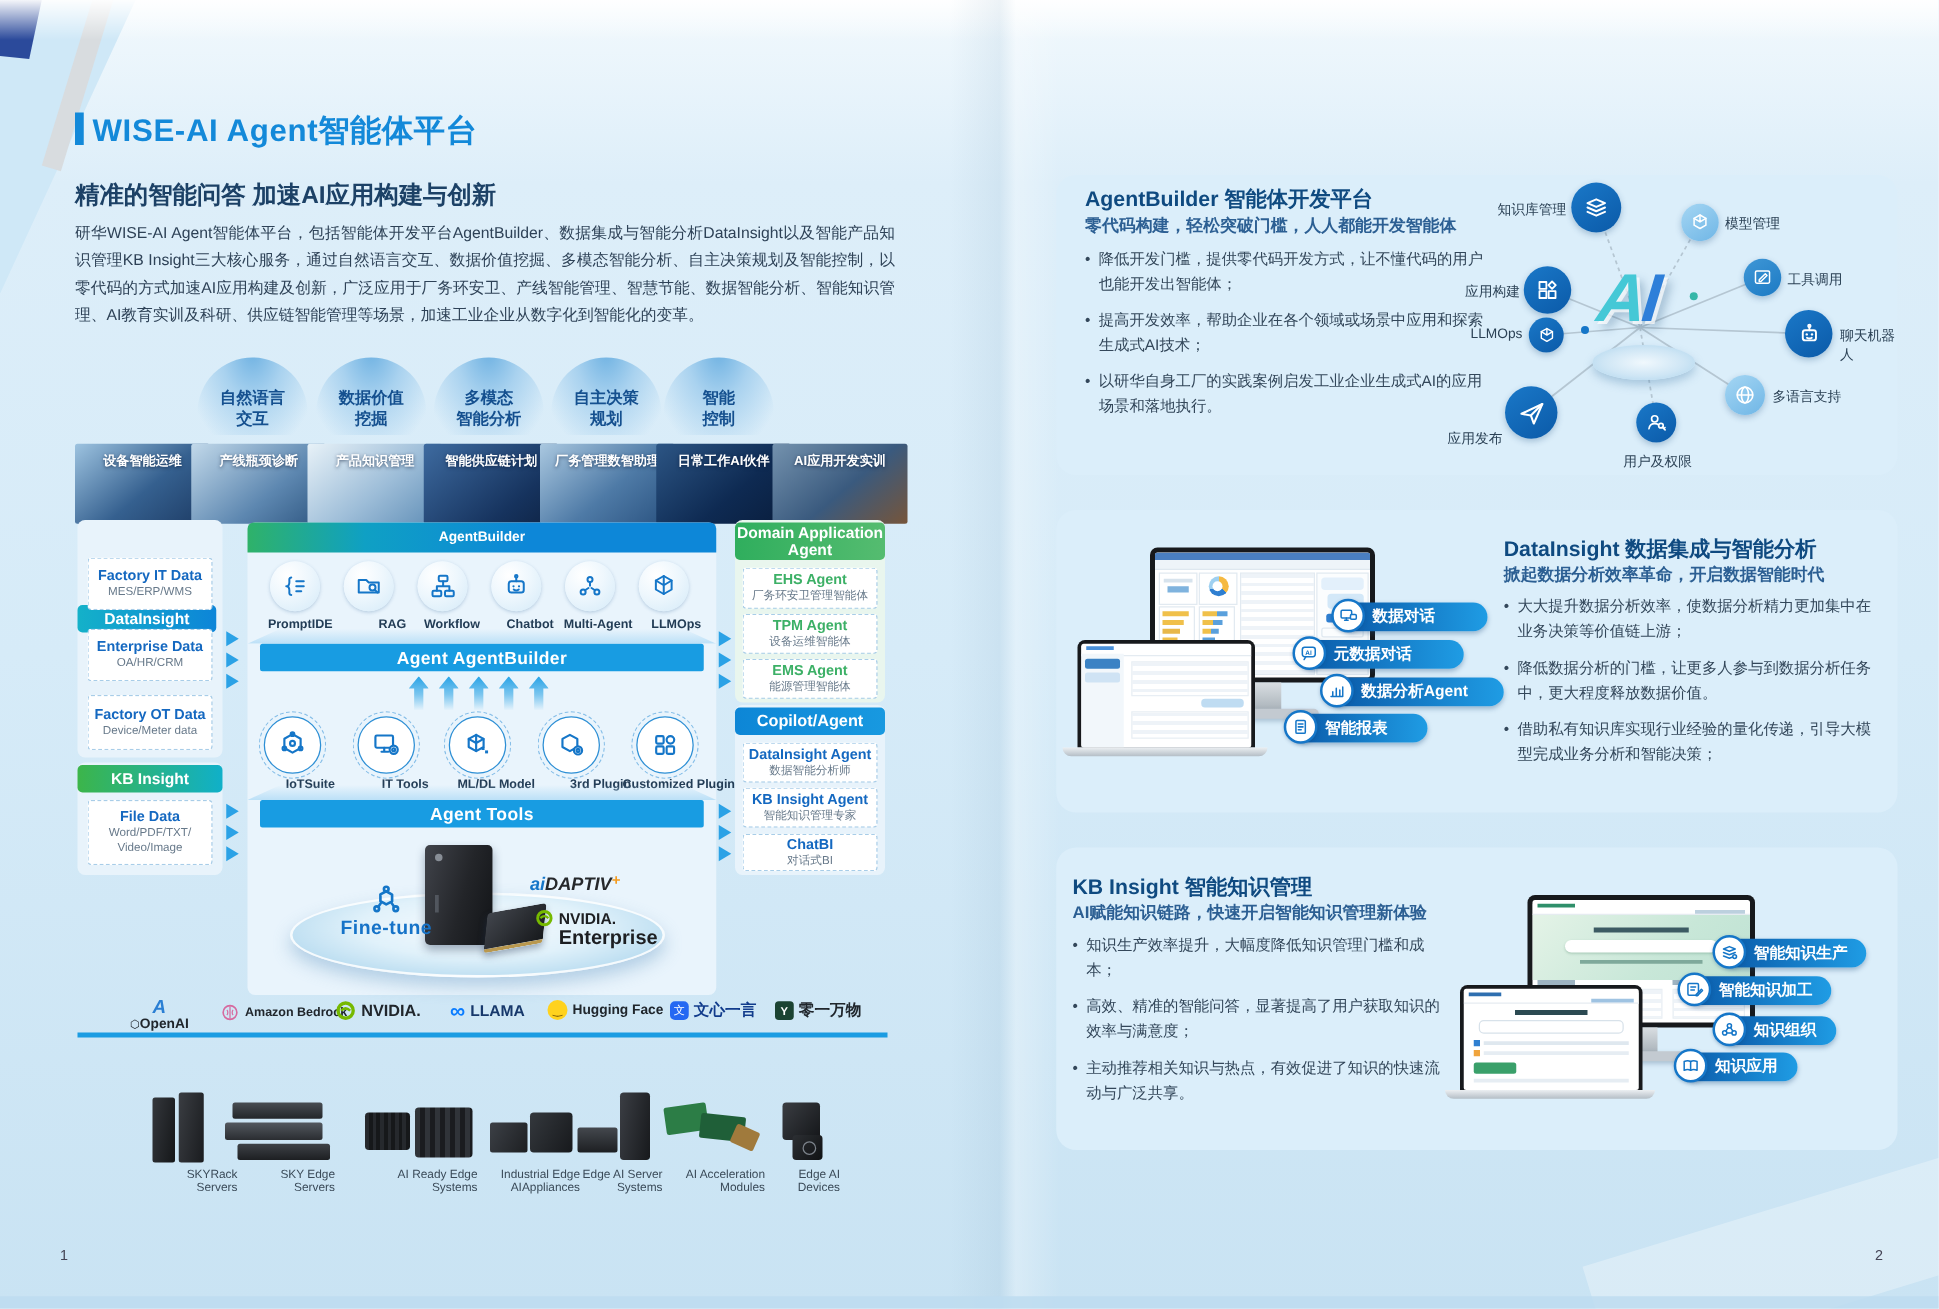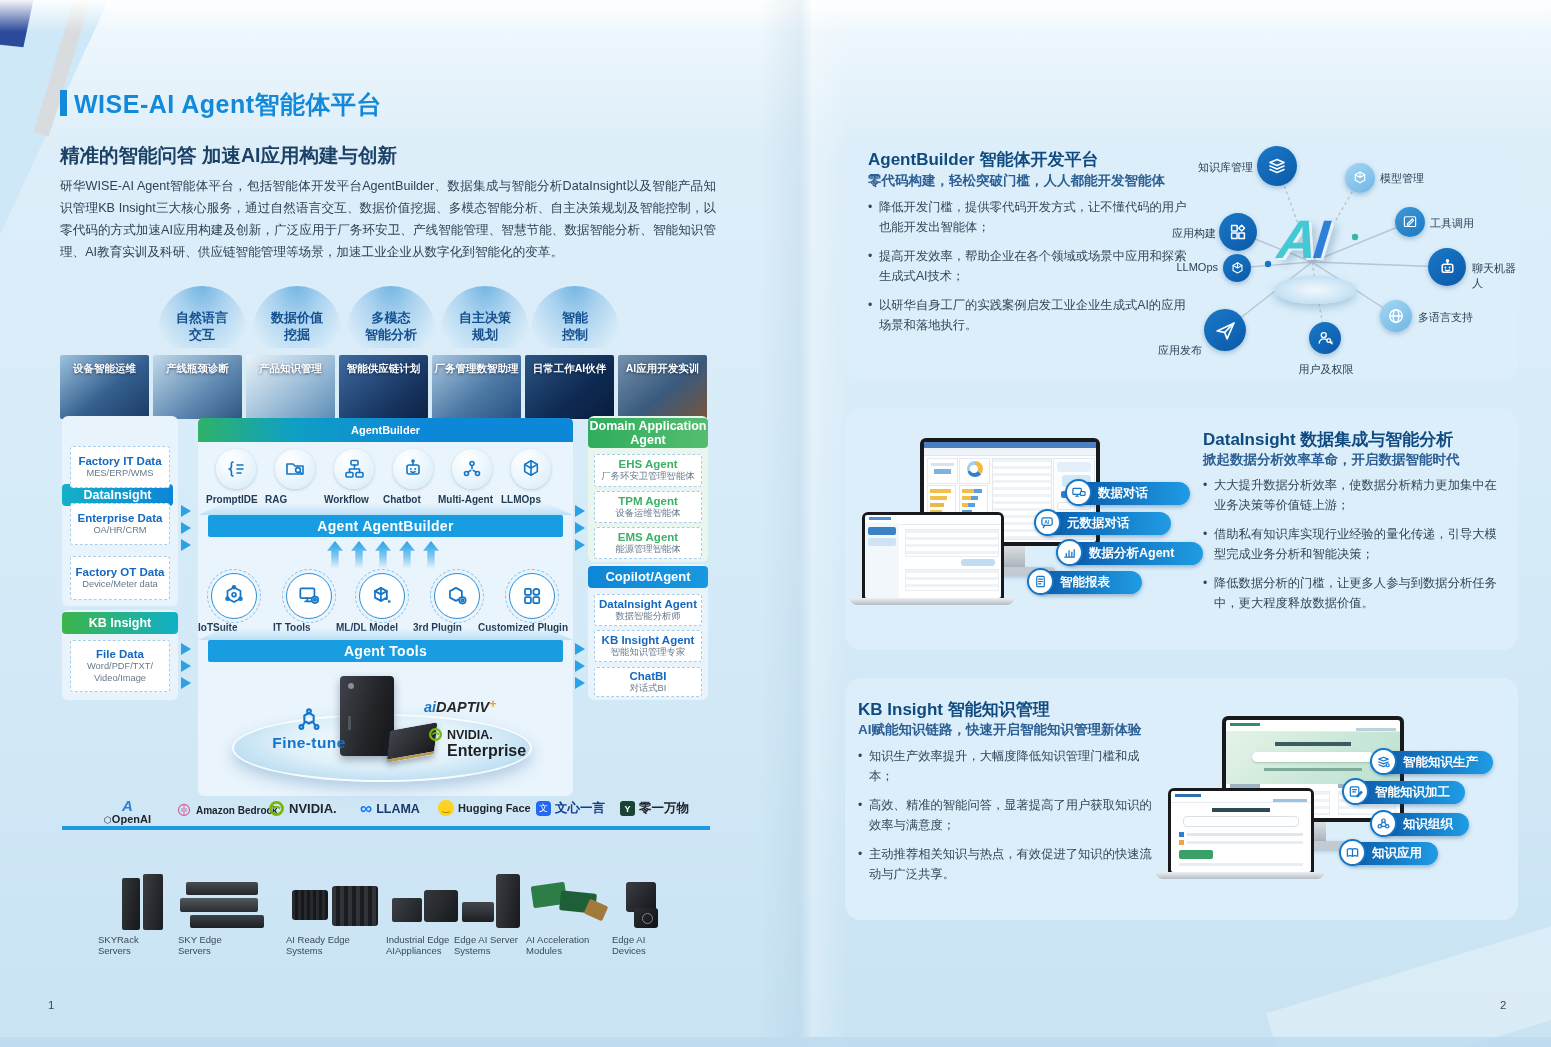--- a/index.html
+++ b/index.html
@@ -8,39 +8,39 @@
   .abs{position:absolute;}
   
   .ptitle{font-size:25px;font-weight:bold;color:#1389d9;letter-spacing:.5px;}
   .tbar{width:7px;height:26px;background:#1389d9;}
   .headline{font-size:19.5px;font-weight:bold;color:#1c4166;}
   .intro{font-size:12.6px;line-height:1.74;color:#2e4257;text-align:justify;}
   .dome{width:88px;height:62px;border-radius:44px 44px 10px 10px;
     background:radial-gradient(ellipse at 50% -8%,#6fb2e2 0%,#a9d2ef 40%,rgba(235,246,252,0) 88%);
     display:flex;flex-direction:column;align-items:center;justify-content:flex-end;padding-bottom:4px;box-sizing:border-box;}
   .dome span{font-size:13px;font-weight:bold;color:#15508f;line-height:1.3;}
-  .tile{width:89px;height:64px;border-radius:2px;overflow:hidden;}
+  .tile{width:89px;height:64px;border-radius:2px;overflow:hidden;padding-left:19px;}
   .tile .cap{position:absolute;left:0;top:7px;width:100%;text-align:center;font-size:10.5px;font-weight:bold;color:#fff;text-shadow:0 1px 3px rgba(0,20,50,.65);}
   .lpanel{background:#e8f3fb;border-radius:6px;}
   .gpanel{background:#e9f6ee;border-radius:6px;}
   .colhdr{color:#fff;font-weight:bold;font-size:12.5px;border-radius:4px;display:flex;align-items:center;justify-content:center;text-align:center;line-height:1.15;}
   .h-di{background:linear-gradient(90deg,#14b1c9,#0d85d8);}
   .h-kb{background:linear-gradient(90deg,#3cb54a,#10b0c9);}
   .h-ab{background:linear-gradient(90deg,#2fb269 0%,#0fa0c4 25%,#0d87d8 60%,#0d87d8 100%);font-size:11px;border-radius:5px 5px 0 0;}
   .h-dm{background:linear-gradient(90deg,#2fae5d,#55bc70);}
   .h-cp{background:linear-gradient(90deg,#0d86d6,#1899e0);font-size:13px;}
   .dbox{background:#fff;border:1px dashed #a8cde8;border-radius:3px;display:flex;flex-direction:column;align-items:center;justify-content:center;text-align:center;box-sizing:border-box;}
   .dbox .t{font-weight:bold;font-size:11.5px;color:#1468c0;}
   .dbox .s{font-size:9.3px;color:#67798a;margin-top:1px;line-height:1.25;}
   .dbox.g .t{color:#3cb066;}
   .bluebar{background:#189ce2;color:#fff;font-weight:bold;font-size:14px;display:flex;align-items:center;justify-content:center;border-radius:2px;letter-spacing:.3px;}
   .wedge{background:linear-gradient(180deg,rgba(255,255,255,0),rgba(185,223,247,.95));clip-path:polygon(7% 0,93% 0,100% 100%,0 100%);}
   .mcirc{width:40px;height:40px;border-radius:50%;background:radial-gradient(circle at 35% 28%,#ffffff 0%,#eef7fd 45%,#d4eaf8 100%);box-shadow:0 1px 3px rgba(60,110,160,.3);display:flex;align-items:center;justify-content:center;}
   .tcirc{width:44px;height:44px;border-radius:50%;background:#fff;border:1.6px solid #2d8fd5;outline:1px dashed #88bfe8;outline-offset:3px;display:flex;align-items:center;justify-content:center;}
-  .mlabel{font-size:10px;font-weight:bold;color:#223c55;text-align:left;}
+  .mlabel{font-size:10px;font-weight:bold;color:#223c55;text-align:right;}
   .uparrow{width:16px;height:27px;background:linear-gradient(180deg,#29a3e6 0%,#7cc6ef 55%,rgba(190,228,248,.1) 100%);clip-path:polygon(50% 0,100% 36%,73% 36%,73% 100%,27% 100%,27% 36%,0 36%);}
   .tri{width:0;height:0;border-top:6px solid transparent;border-bottom:6px solid transparent;border-left:10px solid #2ba2e6;margin:5px 0;}
   .ic{stroke:#1576c8;fill:none;stroke-width:1.6;stroke-linecap:round;stroke-linejoin:round;}
   .icw{stroke:#fff;fill:none;stroke-width:1.6;stroke-linecap:round;stroke-linejoin:round;}
   
   .card{background:#dbeefa;border-radius:16px;}
   .ctitle{font-size:17px;font-weight:bold;color:#0f4a80;}
   .csub{font-size:13.5px;font-weight:bold;color:#2c5f93;}
   .bullets{margin:0;padding:0;list-style:none;font-size:12.3px;color:#33475a;line-height:1.62;}
   .bullets li{position:relative;padding-left:11px;margin-bottom:9px;}
@@ -685,22 +685,22 @@
           <rect x="4" y="2.5" width="8" height="11" rx="1"></rect>
           <path d="M6 5.5h4M6 8h4M6 10.5h2.5"></path>
         </g>
       </svg>
     </div>
 
   <div class="abs ctitle" style="left:1203px;top:428px;">DataInsight 数据集成与智能分析</div>
   <div class="abs csub" style="left:1203px;top:451px;">掀起数据分析效率革命，开启数据智能时代</div>
   <ul class="abs bullets" style="left:1203px;top:476px;width:302px;">
     <li>大大提升数据分析效率，使数据分析精力更加集中在业务决策等价值链上游；</li>
+    <li>降低数据分析的门槛，让更多人参与到数据分析任务中，更大程度释放数据价值。</li>
     <li>借助私有知识库实现行业经验的量化传递，引导大模型完成业务分析和智能决策；</li>
-    <li>降低数据分析的门槛，让更多人参与到数据分析任务中，更大程度释放数据价值。</li>
   </ul>
 
   <div class="abs card" style="left:845px;top:678px;width:673px;height:242px;"></div>
   <div class="abs ctitle" style="left:858px;top:698px;">KB Insight 智能知识管理</div>
   <div class="abs csub" style="left:858px;top:721px;">AI赋能知识链路，快速开启智能知识管理新体验</div>
   <ul class="abs bullets" style="left:858px;top:747px;width:300px;">
     <li>知识生产效率提升，大幅度降低知识管理门槛和成本；</li>
     <li>高效、精准的智能问答，显著提高了用户获取知识的效率与满意度；</li>
     <li>主动推荐相关知识与热点，有效促进了知识的快速流动与广泛共享。</li>
   </ul>

